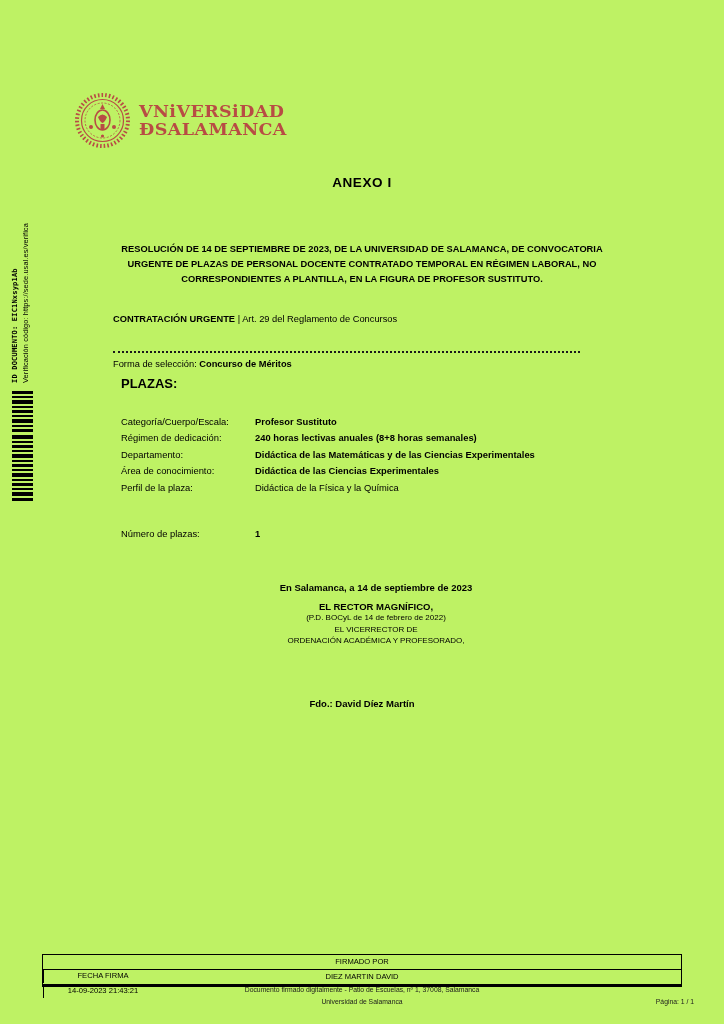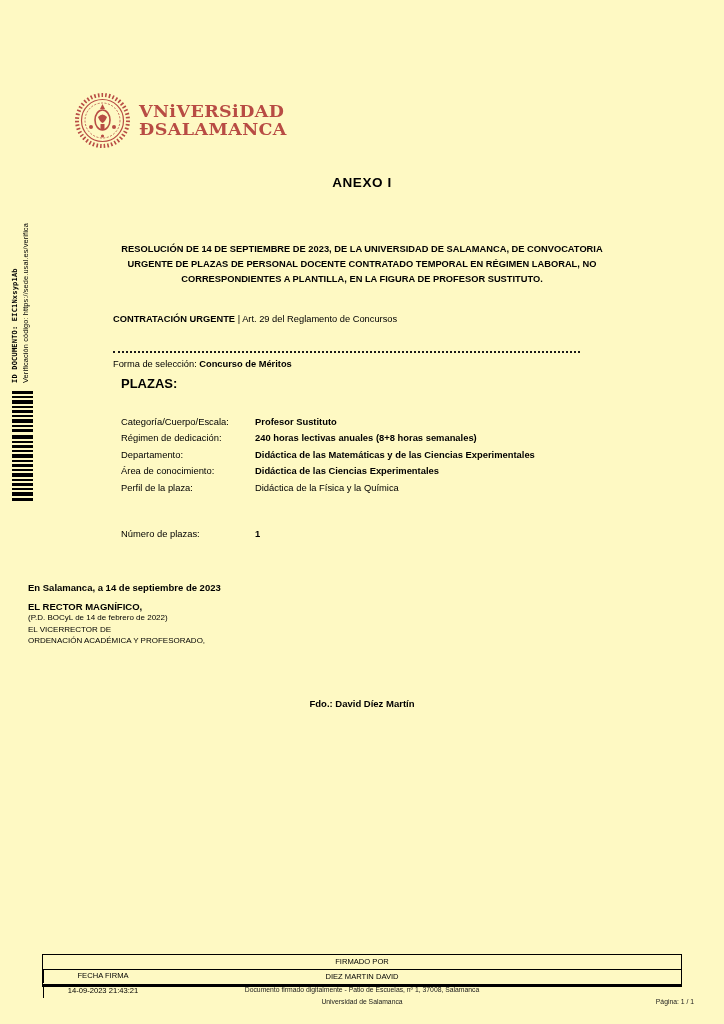--- a/index.html
+++ b/index.html
@@ -1,19 +1,19 @@
 <!DOCTYPE html>
 <html><head>
 <meta charset="utf-8">
 <style>
   html,body{margin:0;padding:0;background:#e8e8e8;}
   .page{
     position:relative;
     width:724px;height:1024px;
-    background:#fef9c3;
+    background:#bef264;
     font-family:"Liberation Sans",sans-serif;
     color:#000;
     overflow:hidden;
     margin:0 auto;
   }
 
   
   .side-strip{
     position:absolute;left:11px;top:383px;
     width:198px;
@@ -75,21 +75,21 @@
   .field-label{width:134px;flex:none;}
   .field-value{font-weight:bold;}
   .field-value.regular{font-weight:normal;}
   .num-plazas{
     position:absolute;top:528px;left:121px;font-size:9.4px;display:flex;
   }
   .num-plazas .field-label{width:134px;}
 
   
   .signature{
-    position:absolute;top:582px;left:0;right:0;padding-left:28px;
+    position:absolute;top:582px;left:0;right:0;text-align:center;padding-left:28px;
   }
   .sig-place{font-weight:bold;font-size:9.5px;margin-bottom:8px;}
   .sig-rector{font-weight:bold;font-size:9.5px;}
   .sig-small{font-size:8px;line-height:1.45;}
   .sig-fdo{
     position:absolute;top:698px;left:0;right:0;text-align:center;
     font-weight:bold;font-size:9.5px;
   }
 
   

